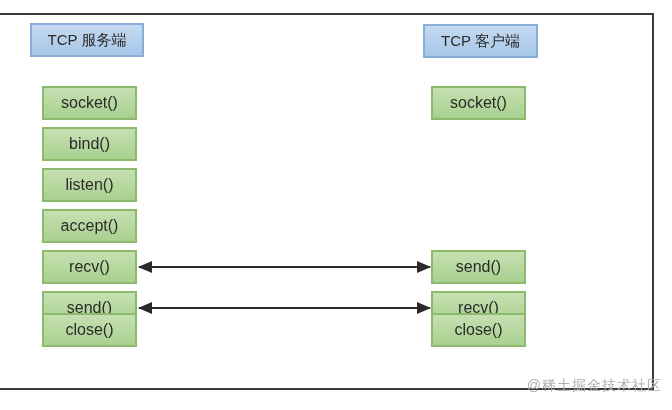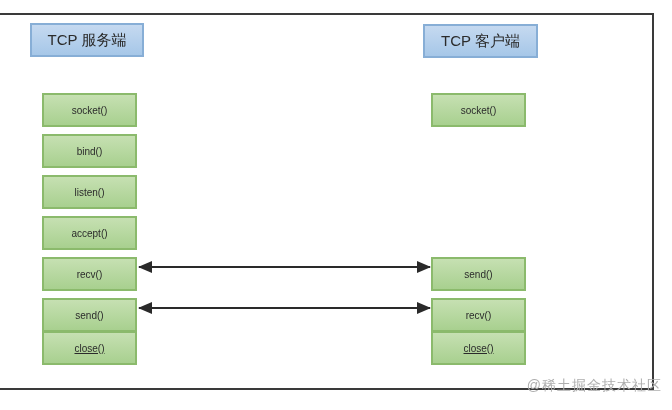--- a/index.html
+++ b/index.html
@@ -31,34 +31,33 @@
   }
   .hdr.server{left:30px;top:23px;width:114px;}
   .hdr.client{left:423px;top:24px;width:115px;}
   .box{
     position:absolute;
     width:95px;height:34px;
     background:linear-gradient(#c6e0b2,#a8d08f);
     border:2px solid #8bba6c;
     box-sizing:border-box;
     display:flex;align-items:center;justify-content:center;
-    font-size:10px;
+    font-size:16px;
     color:#2b2b2b;
-    margin-top:7px;
   }
   .left{left:42px;}
   .right{left:431px;}
   .right.wide{left:430px;width:100px;}
   .row-0{top:86px;}
   .row-1{top:127px;text-align:right;}
   .row-2{top:168px;}
   .row-3{top:209px;}
   .row-4{top:250px;}
   .row-5{top:291px;}
-  .row-6{top:324px;text-decoration:underline;}
+  .row-6{top:313px;}
   .arrow{
     position:absolute;
     left:139px;width:291px;height:0;
     border-top:2px solid #2a2a2a;
   }
   .arrow.a1{top:266px;}
   .arrow.a2{top:307px;}
   .ah{
     position:absolute;
     width:0;height:0;top:-7px;

